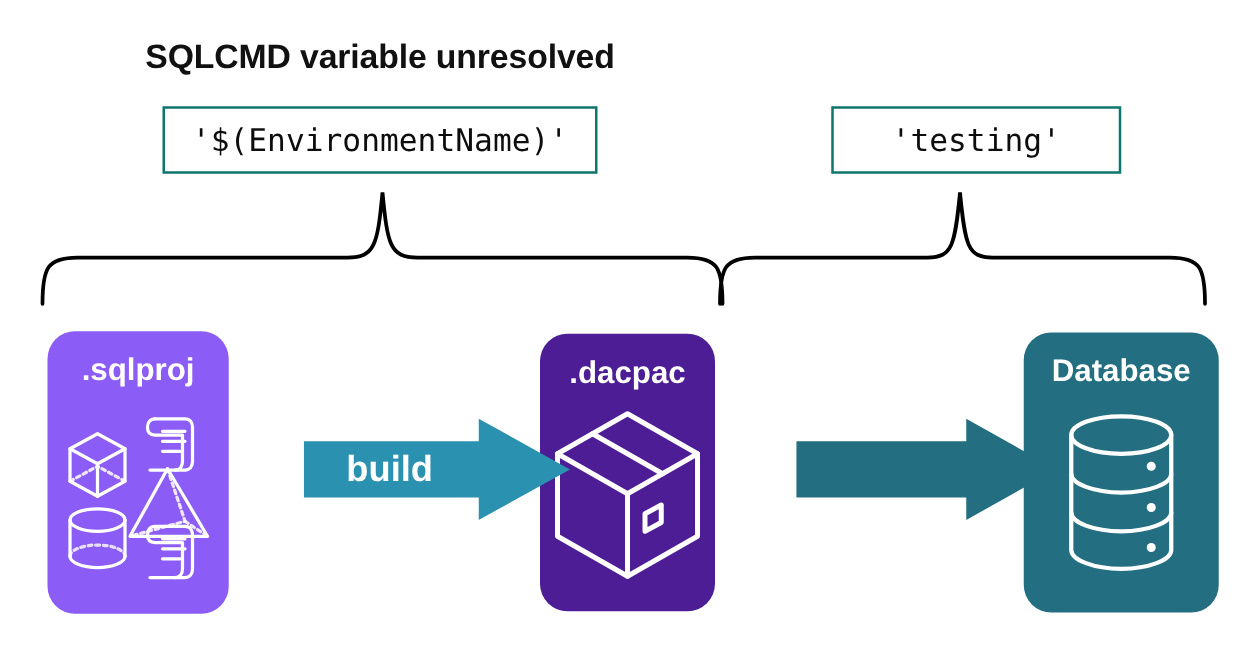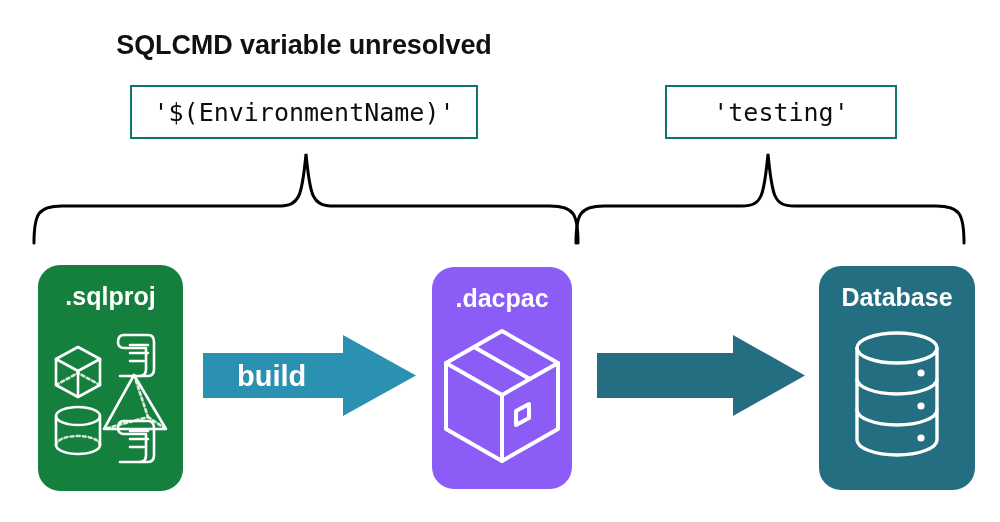--- a/index.html
+++ b/index.html
@@ -75,26 +75,26 @@
     font-size: 25px;
     color: #ffffff;
     white-space: nowrap;
   }
   .artifact-art {
     position: absolute;
     left: 0;
     top: 52px;
     width: 100%;
   }
-  #box-sqlproj { left: 38px;  top: 265px; width: 145px; height: 226px; background: #15803d; }
-  #box-dacpac  { left: 432px; top: 267px; width: 140px; height: 222px; background: #8b5cf6; }
+  #box-sqlproj { left: 38px;  top: 265px; width: 145px; height: 226px; background: #8b5cf6; }
+  #box-dacpac  { left: 432px; top: 267px; width: 140px; height: 222px; background: #4c1d95; }
   #box-database{ left: 819px; top: 266px; width: 156px; height: 224px; background: #236E80; }
 
   
-  .arrow-wrap { position: absolute; }
+  .arrow-wrap { position: absolute; margin-left: 40px; }
   #arrow-build  { left: 203px; top: 333px; width: 213px; height: 85px; }
   #arrow-deploy { left: 597px; top: 333px; width: 208px; height: 85px; }
   .arrow-label {
     position: absolute;
     top: 50%;
     transform: translateY(-50%);
     left: 16%;
     font-family: "Liberation Sans", sans-serif;
     font-weight: bold;
     font-size: 29px;

